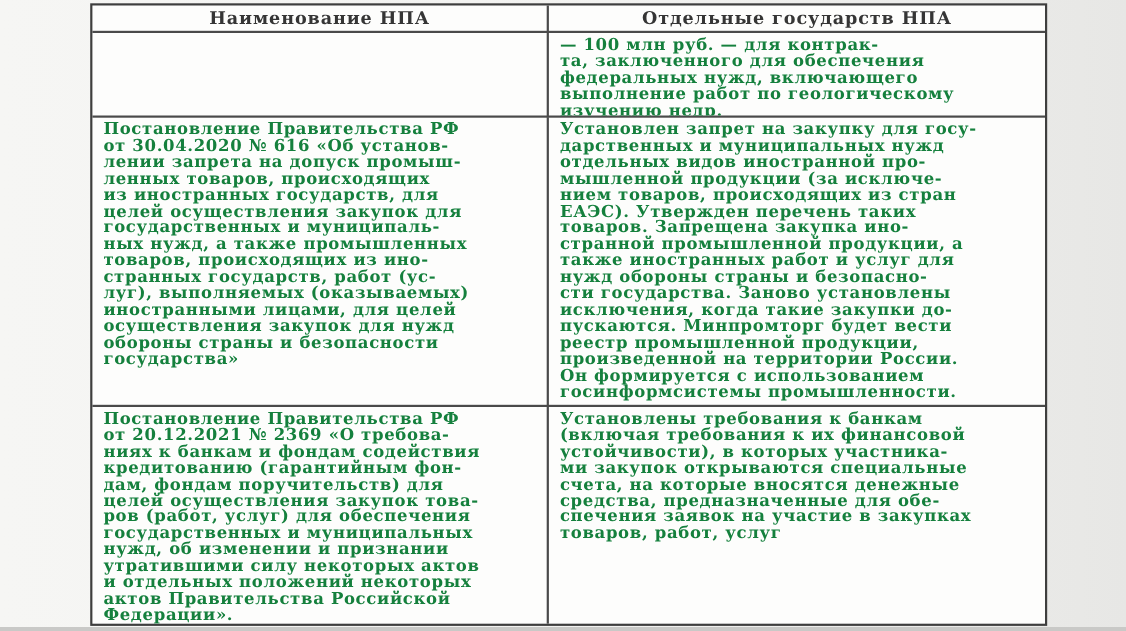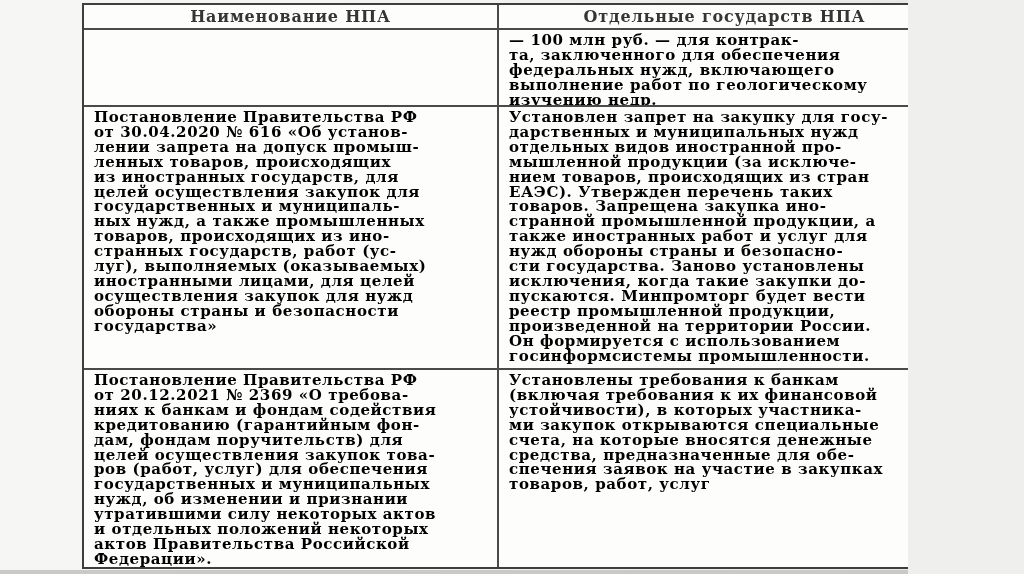--- a/index.html
+++ b/index.html
@@ -3,21 +3,21 @@
 <meta charset="utf-8">
 <style>
   html, body {
     margin: 0;
     padding: 0;
     background: #eff0ee;
     font-family: "DejaVu Serif", "Liberation Serif", serif;
   }
   .page {
     position: relative;
-    width: 908px;
+    width: 1024px;
     height: 574px;
     overflow: hidden;
     background: linear-gradient(90deg, #f6f6f4 0%, #f2f2f0 55%, #e7e7e5 100%);
   }
   .bottom-strip {
     position: absolute;
     left: 0; right: 0; bottom: 0;
     height: 4px;
     background: #c9c9c7;
   }
@@ -30,21 +30,21 @@
     box-sizing: border-box;
     border: 2px solid #3e3e3e;
     background: #fdfdfc;
     display: grid;
     grid-template-columns: 415px 1fr;
     grid-template-rows: 25px 77px 263px 1fr;
   }
   .cell {
     box-sizing: border-box;
     overflow: hidden;
-    color: #000000;
+    color: #15803d;
   }
   .col-left {
     border-right: 2px solid #4a4a4a;
   }
   .row-border {
     border-bottom: 2px solid #4a4a4a;
   }
   .header-cell {
     display: flex;
     align-items: center;

